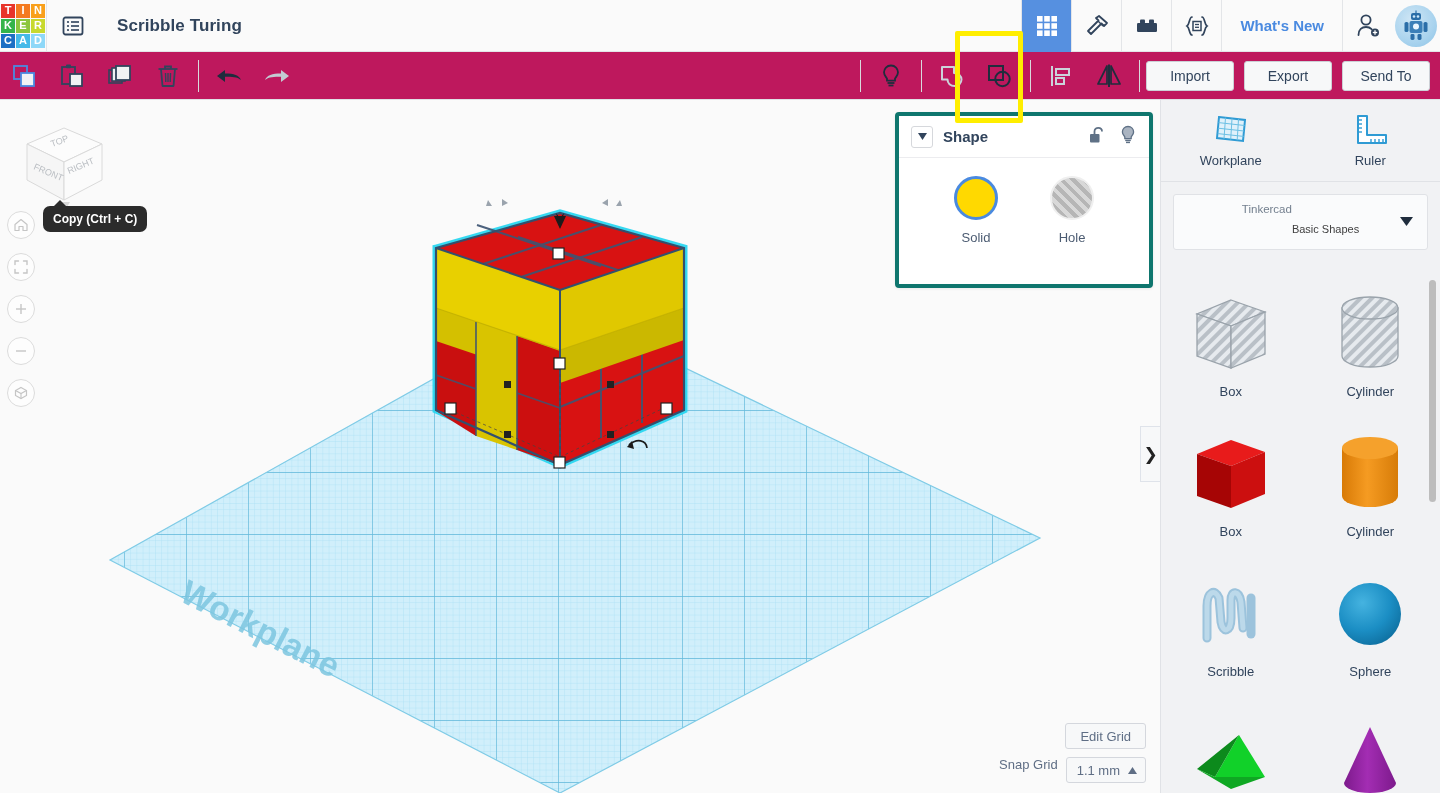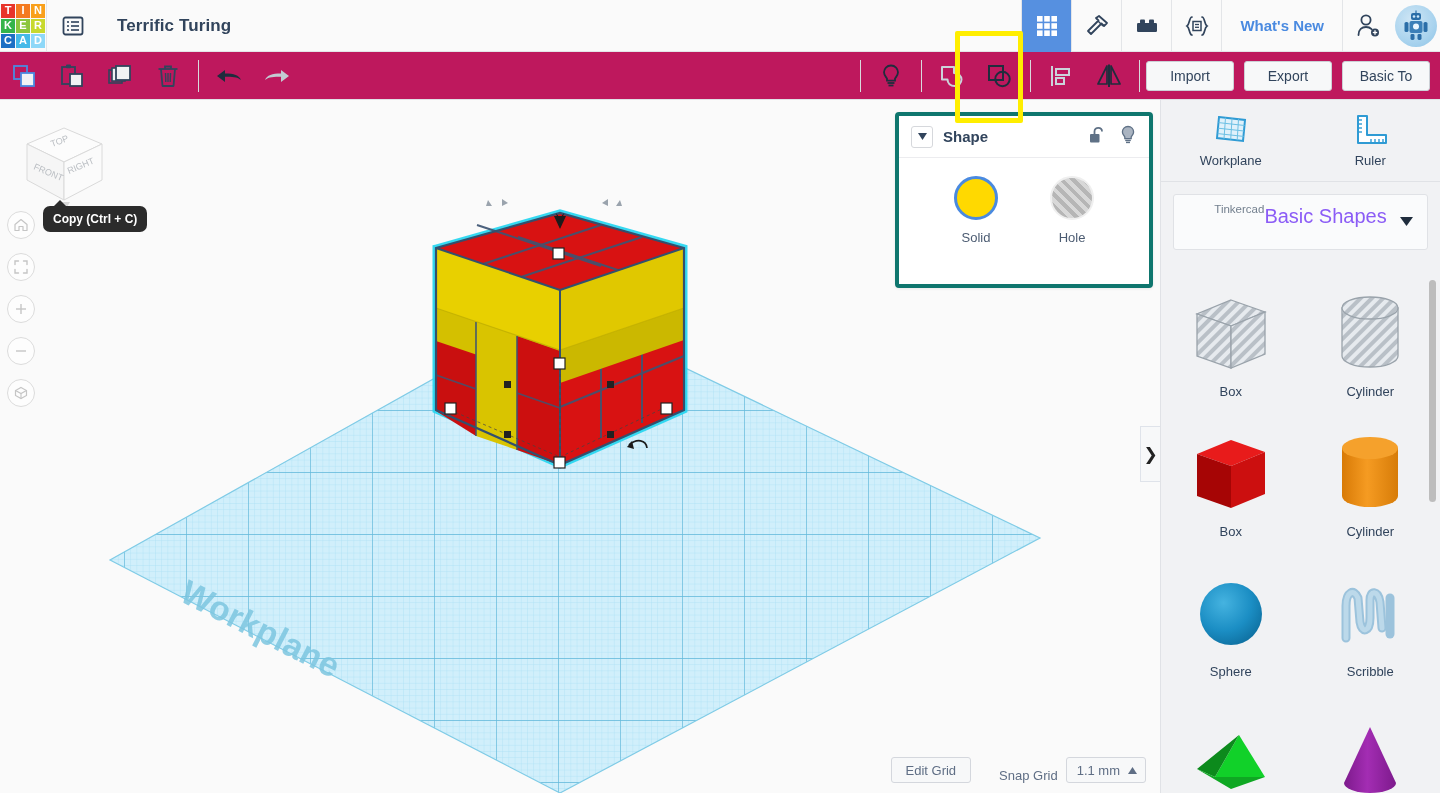--- a/index.html
+++ b/index.html
@@ -117,28 +117,28 @@
   .collapse-arrow {
     position: absolute; right: 0px; top: 326px; width: 20px; height: 56px;
     background: #f7f8f9; border: 1px solid #dfe3ea; border-right: none;
     display: flex; align-items: center; justify-content: center;
     font-size: 17px; color: #222; cursor: pointer; z-index: 20;
   }
 
   
   .grid-controls {
     position: absolute; right: 14px; bottom: 10px;
-    display: flex; flex-direction: row; align-items: flex-end; gap: 8px; z-index: 20;
+    display: flex; flex-direction: column; align-items: flex-end; gap: 8px; z-index: 20;
   }
   .edit-grid-btn {
     height: 26px; padding: 0 14px; border: 1px solid #d4d7dd; border-radius: 3px;
     background: #f7f8f9; color: #5f6e85; font-size: 13px;
     display: flex; align-items: center; cursor: pointer;
   }
-  .snap-row { display: flex; align-items: flex-end; gap: 8px; margin-left: 20px; }
+  .snap-row { display: flex; align-items: flex-start; gap: 8px; margin-left: 20px; }
   .snap-label { color: #5f6e85; font-size: 13px; }
   .snap-select {
     height: 26px; padding: 0 8px 0 10px; border: 1px solid #d4d7dd; border-radius: 3px;
     background: #f7f8f9; color: #5f6e85; font-size: 13px;
     display: flex; align-items: center; gap: 8px; cursor: pointer;
   }
 
   
   .shape-panel {
     position: absolute; left: 895px; top: 112px; width: 258px; height: 176px;
@@ -176,21 +176,21 @@
     border-bottom: 1px solid #e0e2e6; background: #f1f2f4;
   }
   .rp-tool { display: flex; flex-direction: column; align-items: center; gap: 6px; cursor: pointer; width: 100px; }
   .rp-tool-label { font-size: 13px; color: #31445c; }
   .rp-select {
     margin: 12px; height: 56px; background: #fafbfc; border: 1px solid #e0e2e6; border-radius: 3px;
     padding: 8px 14px; display: flex; flex-direction: row; justify-content: center;
     position: relative; cursor: pointer;
   }
   .rp-select-sub { font-size: 11.5px; color: #74808f; }
-  .rp-select-main { font-size: 20px; color: #8b5cf6; margin-top: 2px; }
+  .rp-select-main { font-size: 11px; color: #404040; margin-top: 20px; }
   .rp-caret { position: absolute; right: 14px; top: 22px; font-size: 9px; color: #31445c; }
   .rp-grid {
     position: absolute; top: 168px; left: 0; right: 0; bottom: 0;
     display: grid; grid-template-columns: 1fr 1fr; align-content: start;
     overflow: hidden; padding-top: 6px;
   }
   .shape-cell {
     height: 140px; display: flex; flex-direction: column; align-items: center; justify-content: center;
     cursor: pointer;
   }
@@ -225,21 +225,21 @@
       <svg width="24" height="24" viewBox="0 0 24 24">
         <rect x="2.5" y="3.5" width="19" height="17" rx="2" fill="none" stroke="#31445c" stroke-width="1.8"></rect>
         <circle cx="7" cy="8" r="1.1" fill="#31445c"></circle>
         <circle cx="7" cy="12" r="1.1" fill="#31445c"></circle>
         <circle cx="7" cy="16" r="1.1" fill="#31445c"></circle>
         <rect x="10" y="7.2" width="8" height="1.6" fill="#31445c"></rect>
         <rect x="10" y="11.2" width="8" height="1.6" fill="#31445c"></rect>
         <rect x="10" y="15.2" width="8" height="1.6" fill="#31445c"></rect>
       </svg>
     </div>
-    <div class="doc-title">Terrific Turing</div>
+    <div class="doc-title">Scribble Turing</div>
 
     <div class="topbar-right">
       <div class="tr-btn active">
         <svg width="26" height="26" viewBox="0 0 26 26">
           <rect x="3" y="3" width="5.6" height="5.6" fill="#fff"></rect>
           <rect x="10.2" y="3" width="5.6" height="5.6" fill="#fff"></rect>
           <rect x="17.4" y="3" width="5.6" height="5.6" fill="#fff"></rect>
           <rect x="3" y="10.2" width="5.6" height="5.6" fill="#fff"></rect>
           <rect x="10.2" y="10.2" width="5.6" height="5.6" fill="#fff"></rect>
           <rect x="17.4" y="10.2" width="5.6" height="5.6" fill="#fff"></rect>
@@ -375,21 +375,21 @@
     <div class="t2-btn">
       <svg width="30" height="28" viewBox="0 0 30 28">
         <path d="M13 4 L13 22 L4 22 Z" fill="none" stroke="#1f2d3d" stroke-width="1.7" stroke-linejoin="round"></path>
         <path d="M17 4 L17 22 L26 22 Z" fill="none" stroke="#1f2d3d" stroke-width="1.7" stroke-linejoin="round"></path>
         <line x1="15" y1="2.5" x2="15" y2="25" stroke="#1f2d3d" stroke-width="2"></line>
       </svg>
     </div>
     <div class="t2-sep"></div>
     <div class="t2-textbtn">Import</div>
     <div class="t2-textbtn">Export</div>
-    <div class="t2-textbtn">Basic To</div>
+    <div class="t2-textbtn">Send To</div>
   </div>
 
   <div class="highlight-box"></div>
 
   <div class="canvas">
 
     <svg width="1160" height="693" viewBox="0 0 1160 693" style="position:absolute;top:0;left:0">
       <defs>
         <pattern id="gridFine" width="6.2" height="6.2" patternUnits="userSpaceOnUse">
           <rect width="6.2" height="6.2" fill="#cfeffb"></rect>
@@ -713,42 +713,42 @@
             <path d="M12,16 L12,64 A28,11 0 0 0 68,64 L68,16 Z" fill="url(#orangeG)"></path>
             <ellipse cx="40" cy="16" rx="28" ry="11" fill="#f5a12c"></ellipse>
           </svg>
         </div>
         <div class="cap">Cylinder</div>
       </div>
 
       <div class="shape-cell">
         <div class="glyph">
           <svg width="80" height="88" viewBox="0 0 80 88">
+            <path d="M16,66 L16,34 C16,20 24,16 28,26 L30,50 C32,62 40,60 40,46 L40,28 C40,18 48,18 50,30 L52,56" fill="none" stroke="#9cc3dc" stroke-width="9" stroke-linecap="round" stroke-linejoin="round"></path>
+            <path d="M16,66 L16,34 C16,20 24,16 28,26 L30,50 C32,62 40,60 40,46 L40,28 C40,18 48,18 50,30 L52,56" fill="none" stroke="#bcd9ea" stroke-width="5" stroke-linecap="round" stroke-linejoin="round"></path>
+            <path d="M60,62 L60,26" stroke="#9cc3dc" stroke-width="9" stroke-linecap="round"></path>
+          </svg>
+        </div>
+        <div class="cap">Scribble</div>
+      </div>
+
+      <div class="shape-cell">
+        <div class="glyph">
+          <svg width="80" height="88" viewBox="0 0 80 88">
             <defs>
               <radialGradient id="blueG" cx="0.38" cy="0.32" r="0.75">
                 <stop offset="0" stop-color="#45b3e0"></stop>
                   <stop offset="0.6" stop-color="#1b8ec4"></stop>
                 <stop offset="1" stop-color="#0e6e9e"></stop>
               </radialGradient>
             </defs>
             <circle cx="40" cy="42" r="31" fill="url(#blueG)"></circle>
           </svg>
         </div>
         <div class="cap">Sphere</div>
-      </div>
-
-      <div class="shape-cell">
-        <div class="glyph">
-          <svg width="80" height="88" viewBox="0 0 80 88">
-            <path d="M16,66 L16,34 C16,20 24,16 28,26 L30,50 C32,62 40,60 40,46 L40,28 C40,18 48,18 50,30 L52,56" fill="none" stroke="#9cc3dc" stroke-width="9" stroke-linecap="round" stroke-linejoin="round"></path>
-            <path d="M16,66 L16,34 C16,20 24,16 28,26 L30,50 C32,62 40,60 40,46 L40,28 C40,18 48,18 50,30 L52,56" fill="none" stroke="#bcd9ea" stroke-width="5" stroke-linecap="round" stroke-linejoin="round"></path>
-            <path d="M60,62 L60,26" stroke="#9cc3dc" stroke-width="9" stroke-linecap="round"></path>
-          </svg>
-        </div>
-        <div class="cap">Scribble</div>
       </div>
 
       <div class="shape-cell">
         <div class="glyph">
           <svg width="84" height="88" viewBox="0 0 84 88">
             <polygon points="50,16 76,58 26,58" fill="#11d129"></polygon>
             <polygon points="50,16 26,58 8,50" fill="#0c8a1c"></polygon>
             <polygon points="26,58 76,58 42,70 8,50" fill="#0fa823"></polygon>
           </svg>
         </div>

